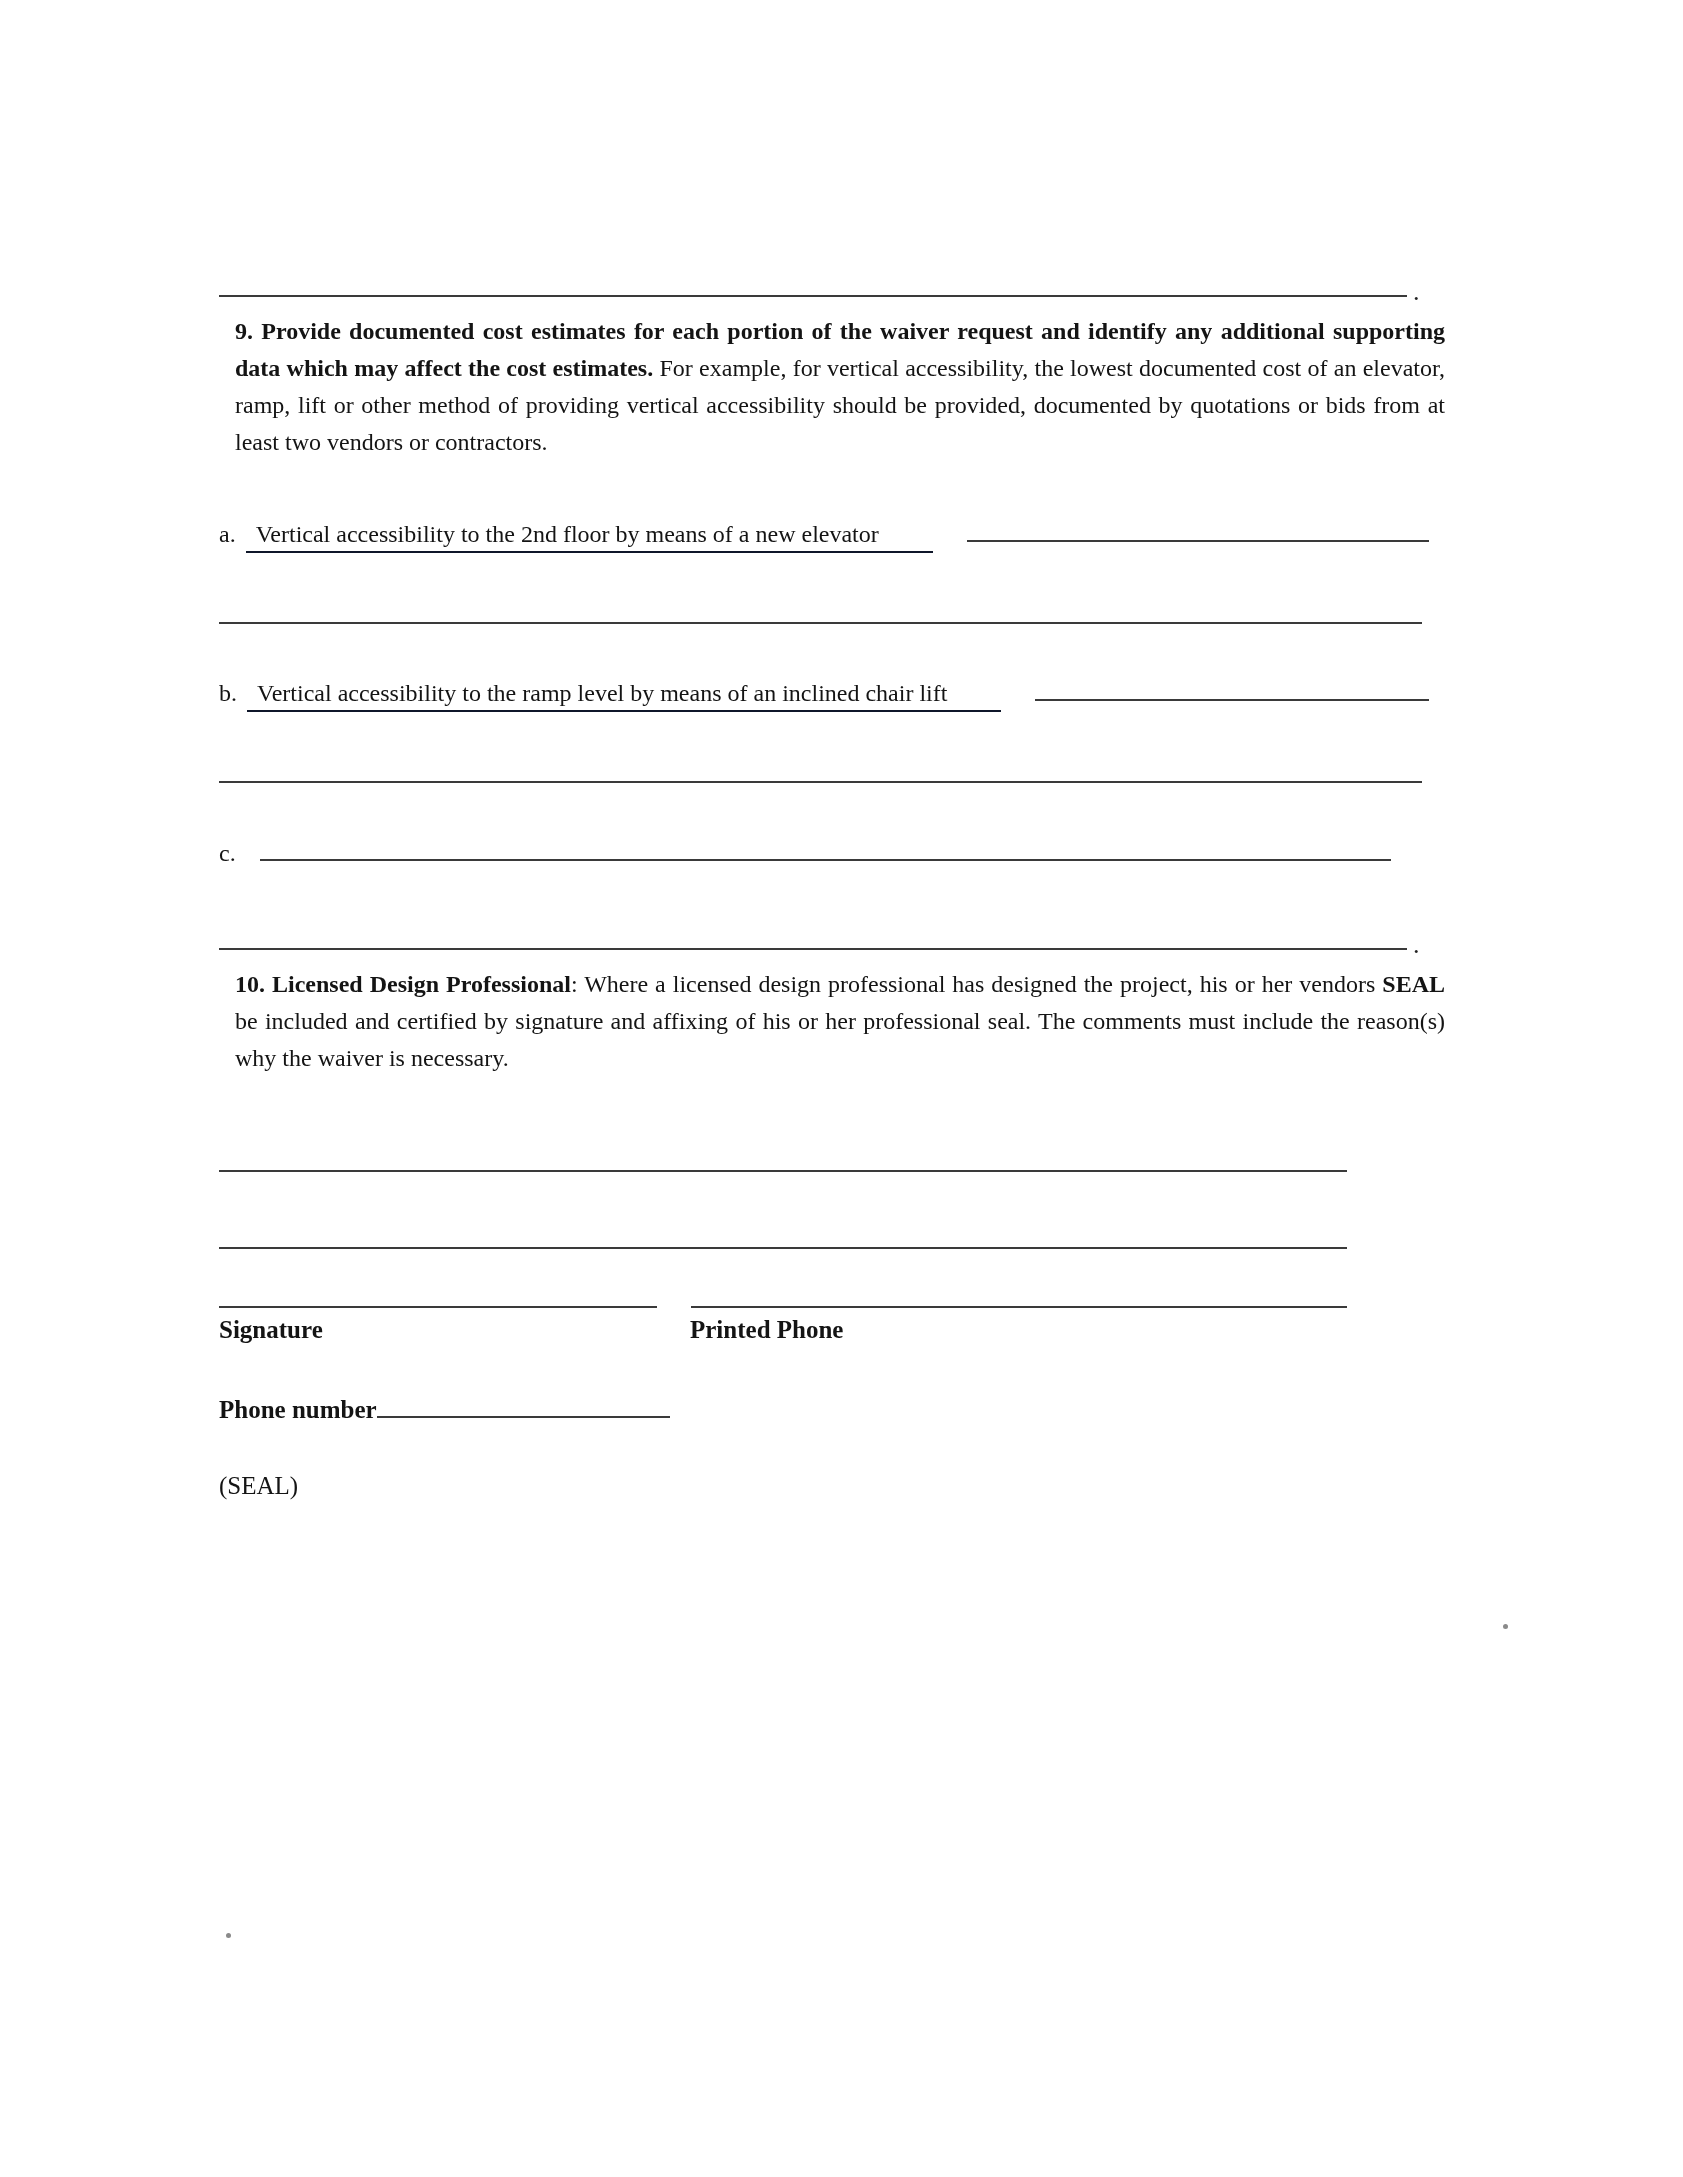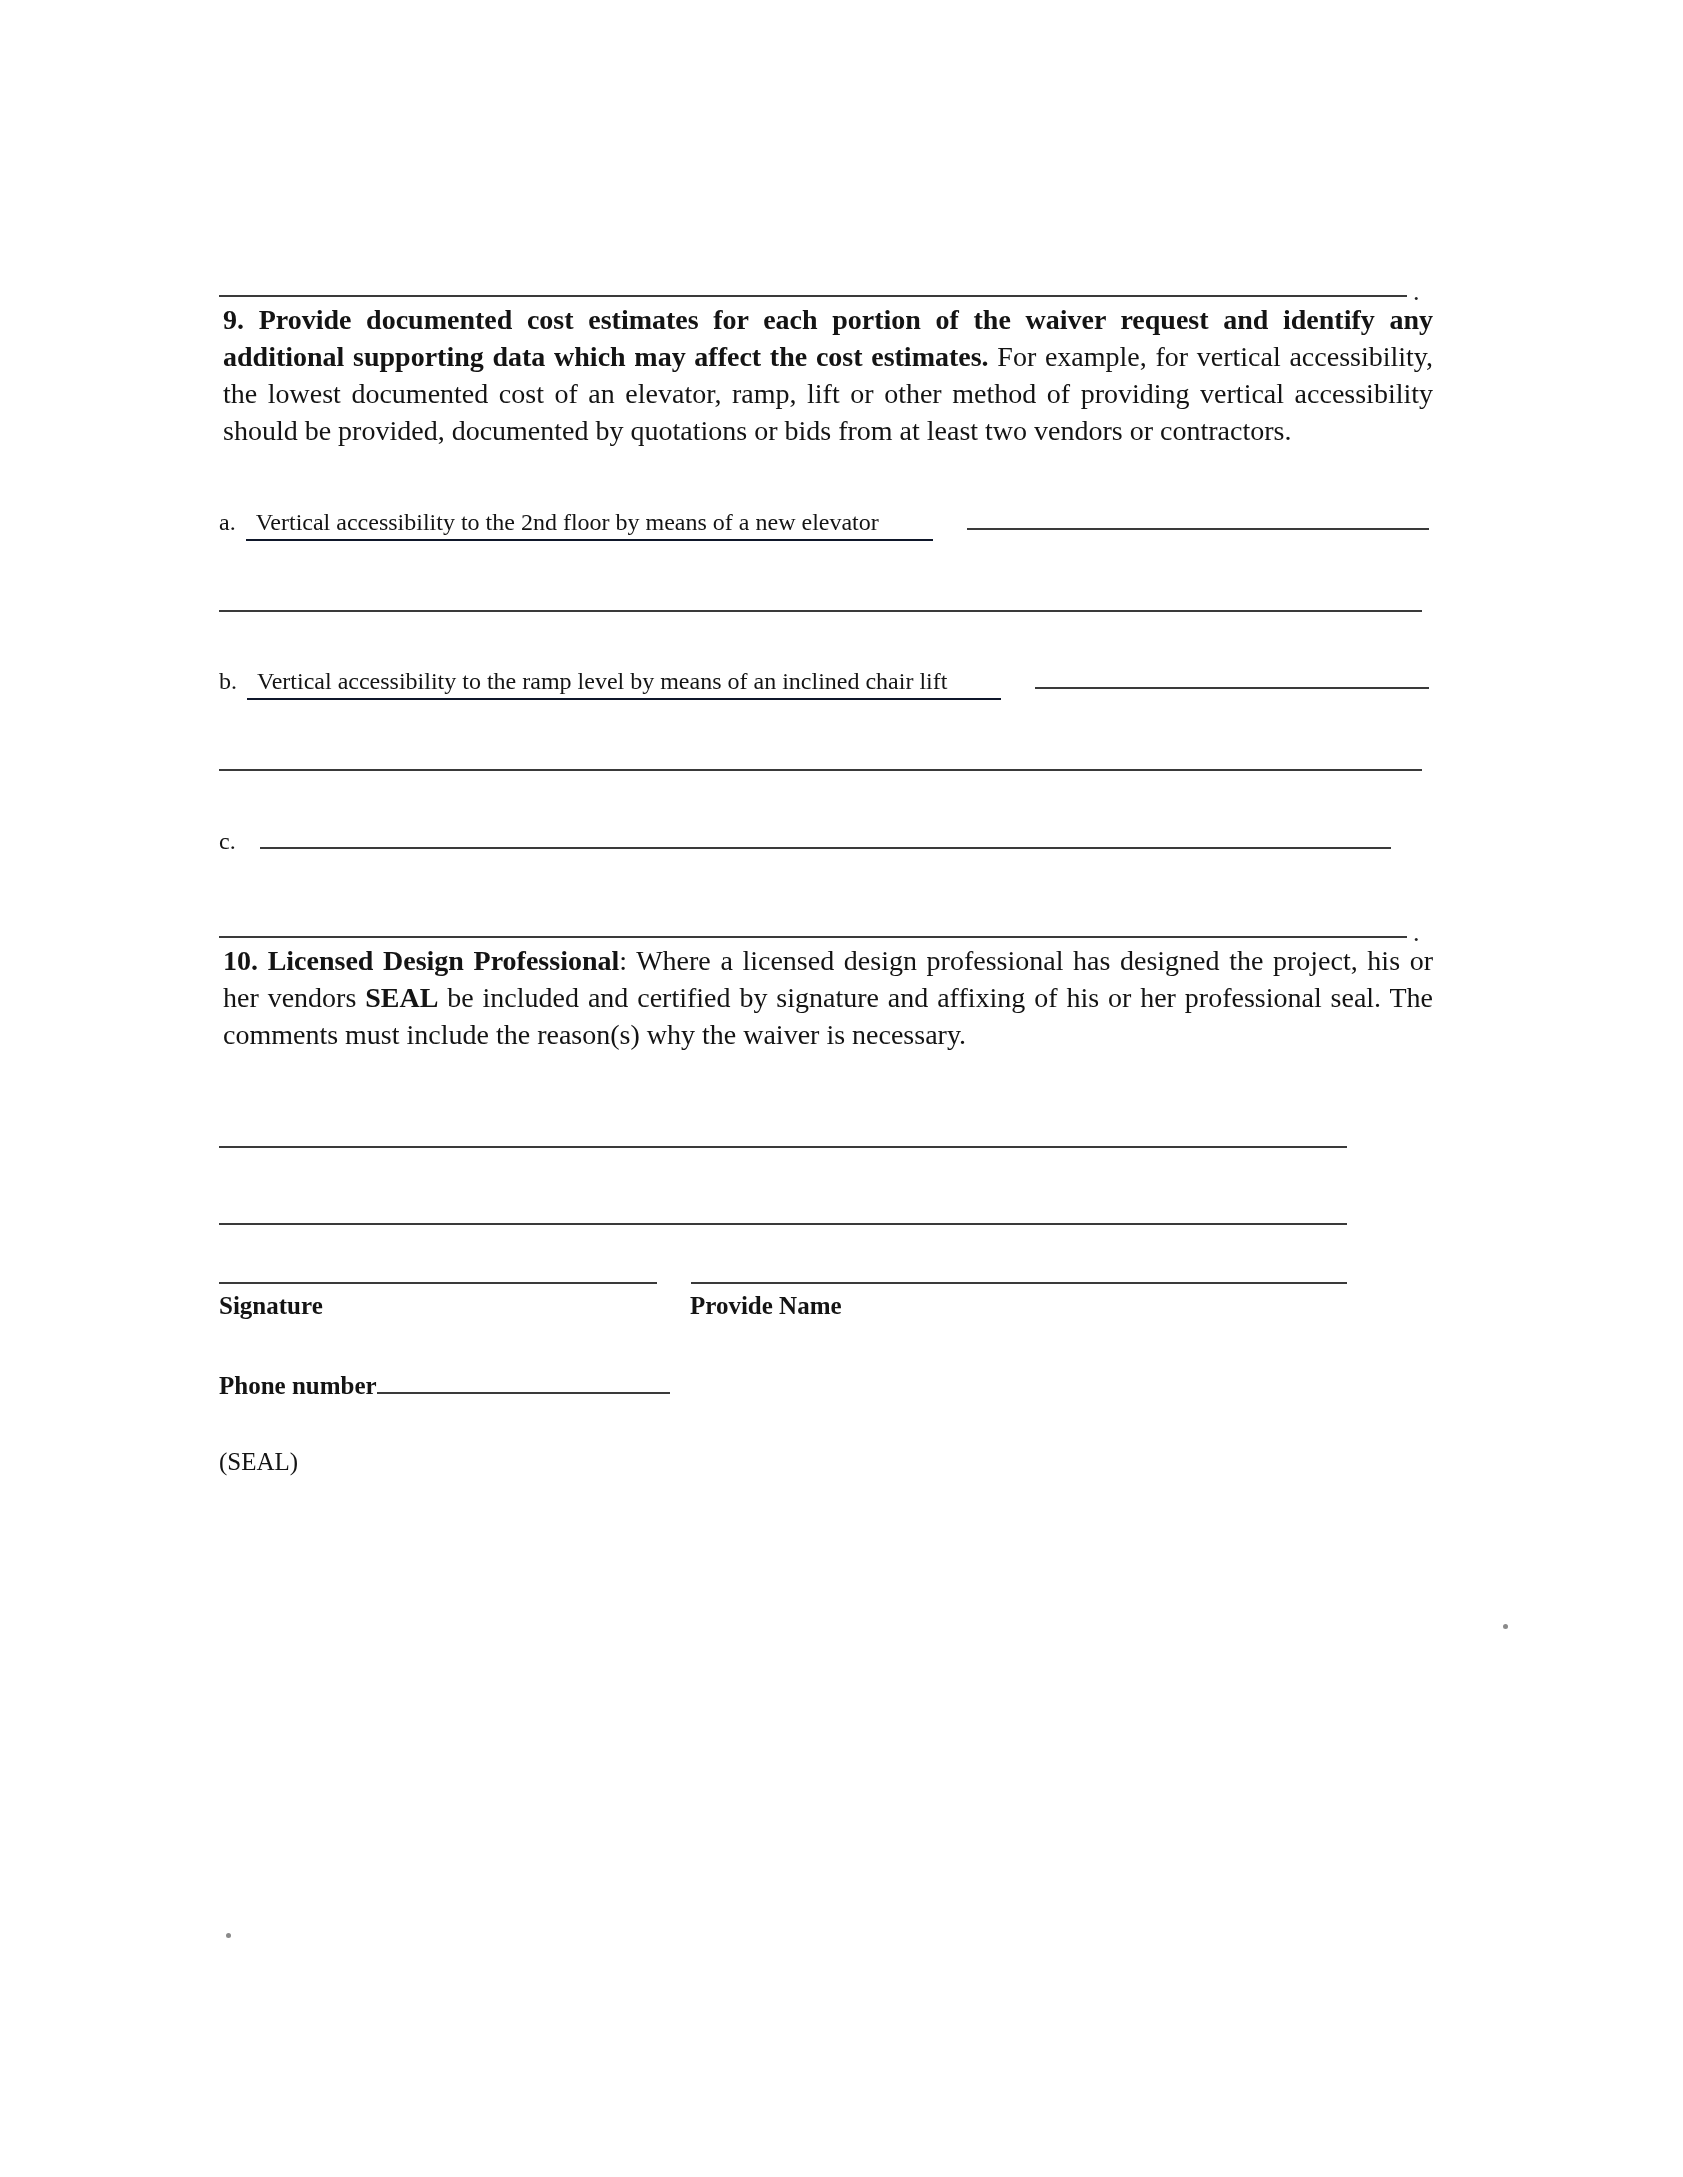--- a/index.html
+++ b/index.html
@@ -32,24 +32,24 @@
   .rule-full  { width: 1188px; }
   .rule-long  { width: 1203px; }
   .rule-short { width: 1128px; }
   .dot {
     font-size: 26px;
     line-height: 10px;
     margin-left: 6px;
     color: #222;
   }
   p.para {
-    font-size: 28px;
+    font-size: 24px;
     line-height: 37px;
     text-align: justify;
-    margin: 4px;
+    margin: 16px;
     width: 1210px;
   }
   .b { font-weight: bold; }
   .para-9  { margin-top: 38px; }
   .para-10 { margin-top: 42px; }
 
   .fill-line {
     display: flex;
     align-items: baseline;
     font-size: 24px;
@@ -182,21 +182,21 @@
     <div class="rule rule-short"></div>
   </div>
 
   <div class="sig-rules">
     <div class="rule sig-line"></div>
     <div class="rule name-line"></div>
   </div>
 
   <div class="sig-labels">
     <div class="sig-label-cell">Signature</div>
-    <div>Provide Name</div>
+    <div>Printed Phone</div>
   </div>
 
   <div class="phone-row">
     <span>Phone number</span>
     <span class="phone-line"></span>
   </div>
 
   <div class="seal">(SEAL)</div>
 
 </div>

